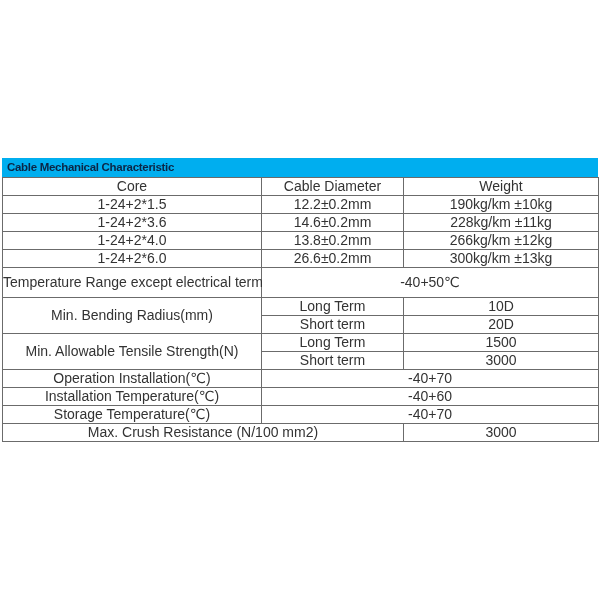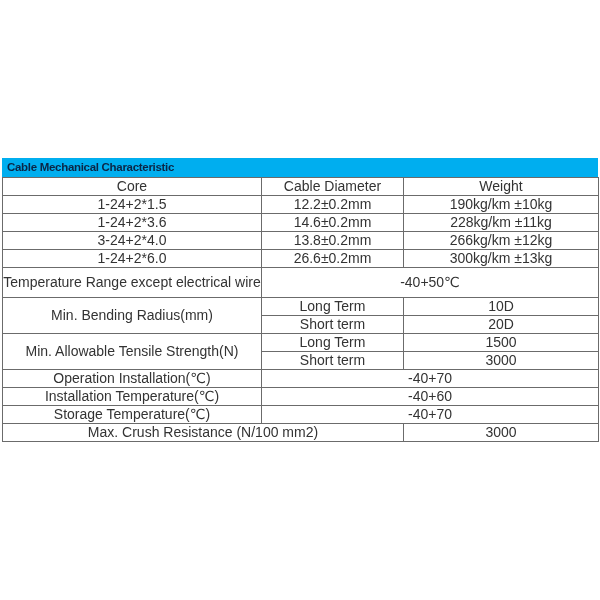--- a/index.html
+++ b/index.html
@@ -37,31 +37,31 @@
       <td>1-24+2*1.5</td>
       <td>12.2±0.2mm</td>
       <td>190kg/km ±10kg</td>
     </tr>
     <tr>
       <td>1-24+2*3.6</td>
       <td>14.6±0.2mm</td>
       <td>228kg/km ±11kg</td>
     </tr>
     <tr>
-      <td>3-24+2*4.0</td>
+      <td>1-24+2*4.0</td>
       <td>13.8±0.2mm</td>
       <td>266kg/km ±12kg</td>
     </tr>
     <tr>
       <td>1-24+2*6.0</td>
       <td>26.6±0.2mm</td>
       <td>300kg/km ±13kg</td>
     </tr>
     <tr>
-      <td class="tall">Temperature Range except electrical wire</td>
+      <td class="tall">Temperature Range except electrical term</td>
       <td class="tall" colspan="2">-40+50℃</td>
     </tr>
     <tr>
       <td rowspan="2">Min. Bending Radius(mm)</td>
       <td>Long Term</td>
       <td>10D</td>
     </tr>
     <tr>
       <td>Short term</td>
       <td>20D</td>

